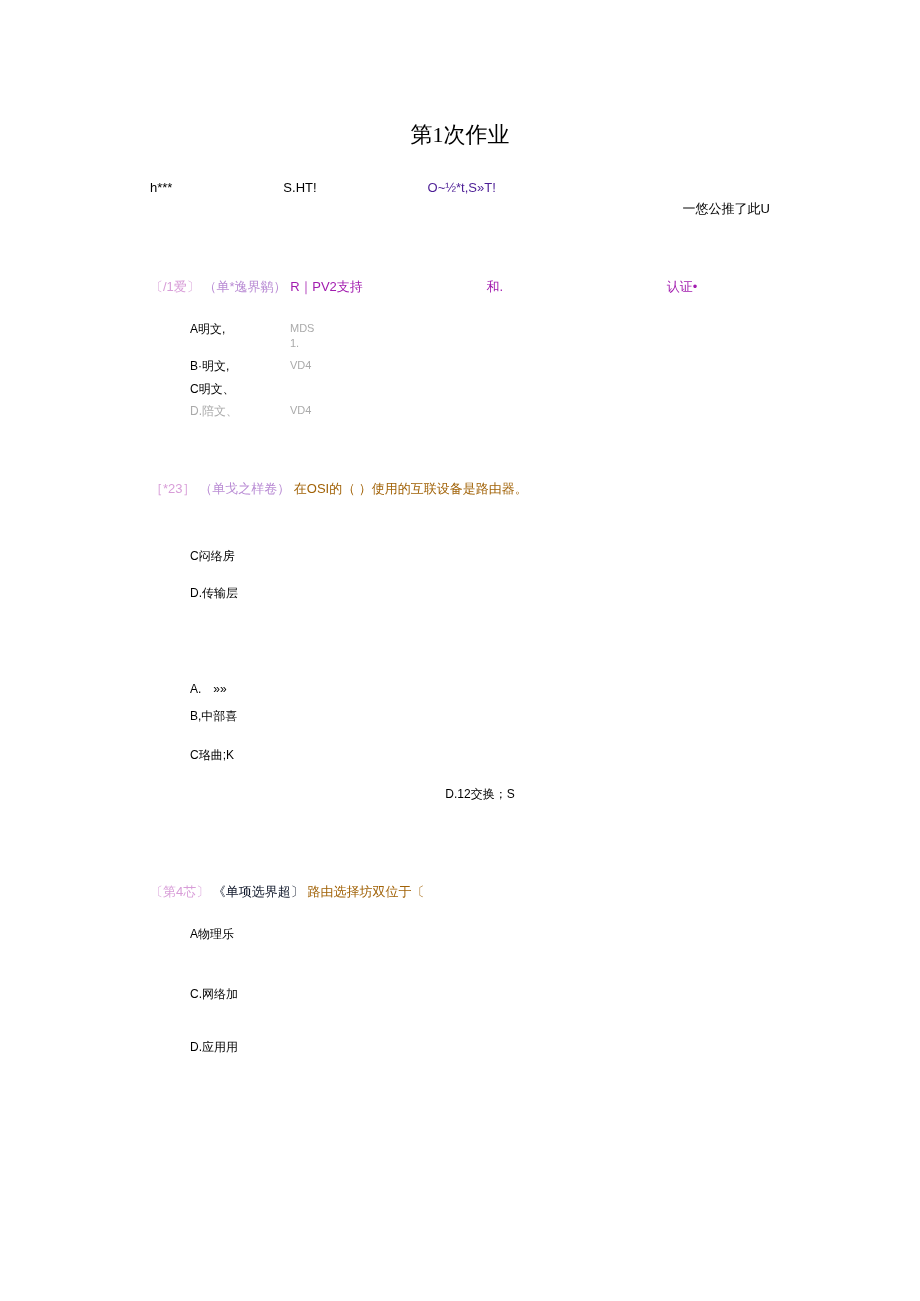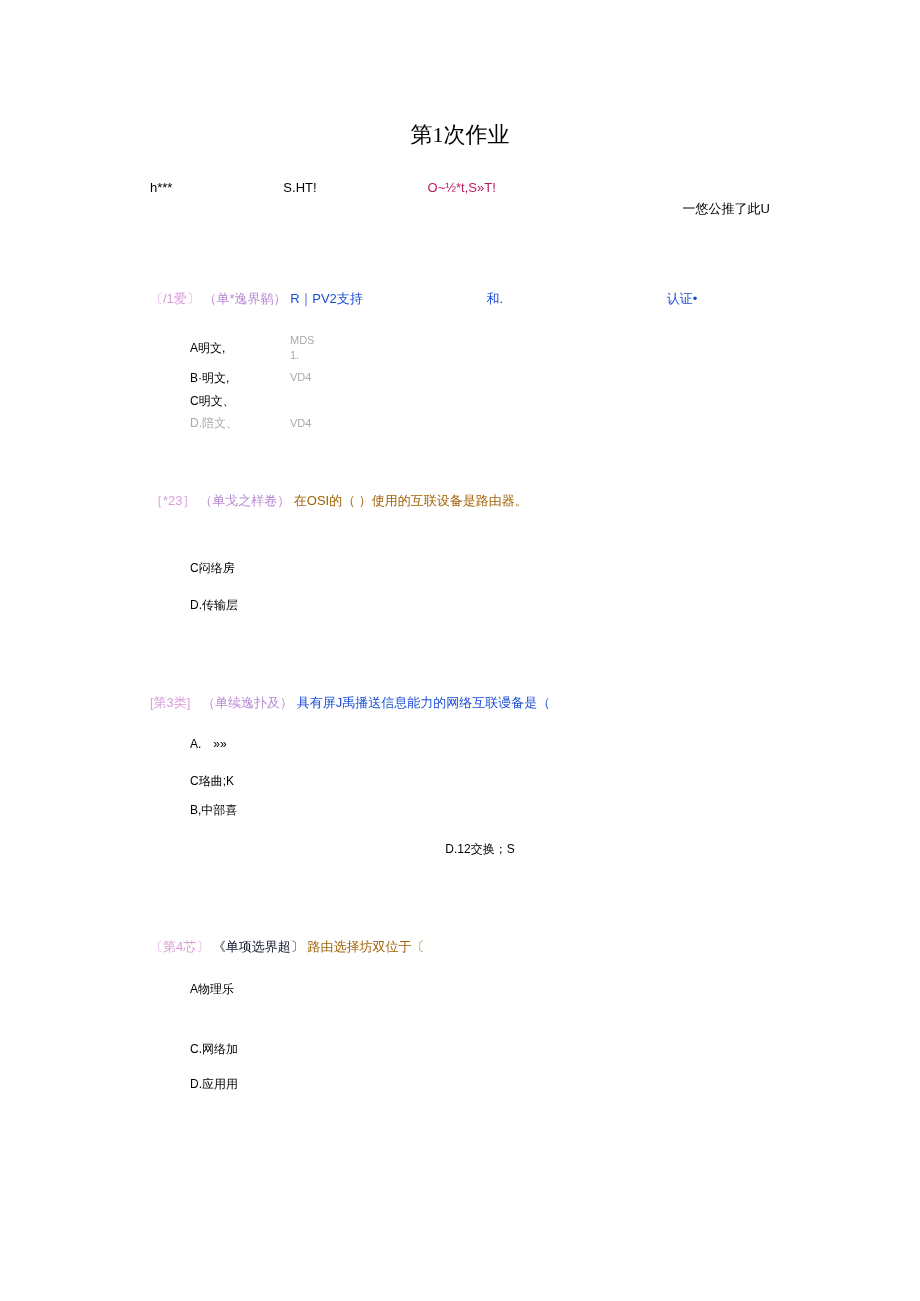--- a/index.html
+++ b/index.html
@@ -29,21 +29,21 @@
       font-size: 13px;
     }
     .header-left {
       flex: 0 0 auto;
     }
     .header-mid {
       flex: 1;
       text-align: center;
     }
     .header-orange {
-      color: #be185d;
+      color: #4c1d95;
       flex: 1;
       text-align: left;
     }
     .header-right {
       flex: 0 0 auto;
       text-align: right;
       padding-top: 20px;
     }
     .section {
       padding: 0 150px;
@@ -56,41 +56,40 @@
     .q-tag-pink {
       color: #d89dd8;
     }
     .q-tag-purple {
       color: #0f172a;
     }
     .q-label-purple {
       color: #b98bd4;
     }
     .q-text {
-      color: #1d4ed8;
+      color: #a21caf;
     }
     .q-text-gray {
       color: #a16207;
     }
     .gap-text {
       display: inline-block;
       margin: 0 60px 0 120px;
     }
     .gap-text2 {
       display: inline-block;
       margin-left: 100px;
-      margin-top: 12px;
     }
     .options {
       padding-left: 40px;
       font-size: 12px;
     }
     .option-row {
       display: flex;
-      align-items: center;
+      align-items: flex-start;
       margin-bottom: 6px;
       line-height: 1.4;
     }
     .option-left {
       flex: 0 0 60px;
     }
     .option-right {
       flex: 1;
       color: #aaa;
       font-size: 11px;
@@ -156,38 +155,33 @@
     <span class="q-text-gray" style="">）使用的互联设备是路由器。</span>
   </div>
   <div class="options">
     <div class="spacer-md"></div>
     <div class="option-block">C闷络房</div>
     <div class="option-block" style="margin-top:20px;">D.传输层</div>
   </div>
 </div>
 
 <div class="section" style="margin-top:80px;">
-  <div class="q-line">
-    <span class="q-tag-pink">[第3类]</span>
-    <span class="q-label-purple" style="margin-left:8px;">（单续逸扑及）</span>
-    <span class="q-text">具有屏J禹播送信息能力的网络互联谩备是（</span>
-  </div>
   <div class="options">
     <div class="option-block">A. »»</div>
+    <div class="option-block" style="margin-top:12px;">B,中部喜</div>
     <div class="option-block" style="margin-top:22px;">C珞曲;K</div>
-    <div class="option-block" style="margin-top:12px;">B,中部喜</div>
     <div class="option-block" style="margin-top:22px;text-align:center;">D.12交换；S</div>
   </div>
 </div>
 
 <div class="section" style="margin-top:80px;">
   <div class="q-line">
     <span class="q-tag-pink">〔第4芯〕</span>
     <span class="q-tag-purple">《单项选界超〕</span>
     <span class="q-text-gray">路由选择坊双位于〔</span>
   </div>
   <div class="options">
     <div class="option-block">A物理乐</div>
     <div class="spacer-md"></div>
     <div class="option-block" style="margin-top:12px;">C.网络加</div>
-    <div class="option-block" style="margin-top:18px;">D.应用用</div>
+    <div class="option-block" style="margin-top:36px;">D.应用用</div>
   </div>
 </div>
 
 </body></html>

